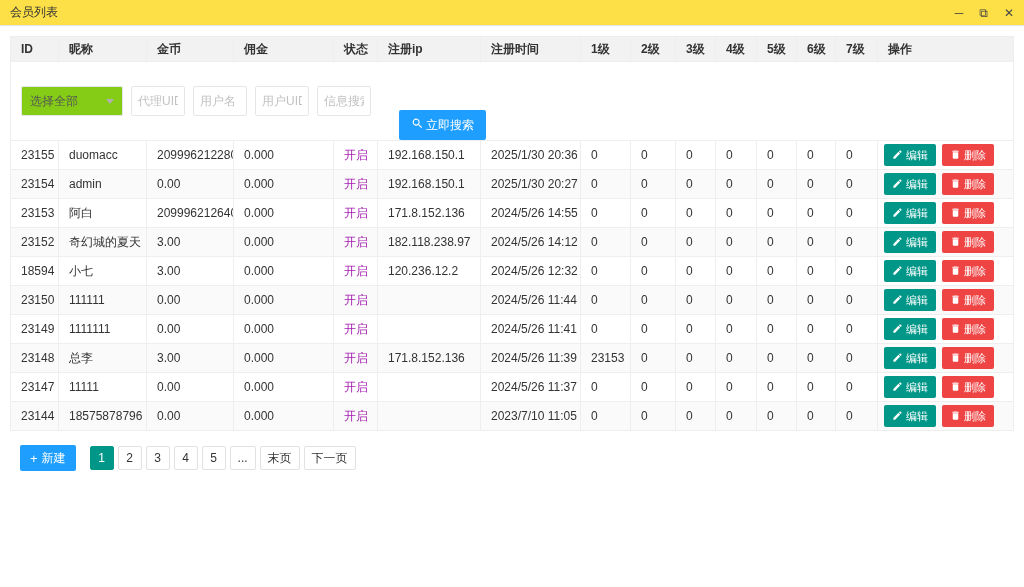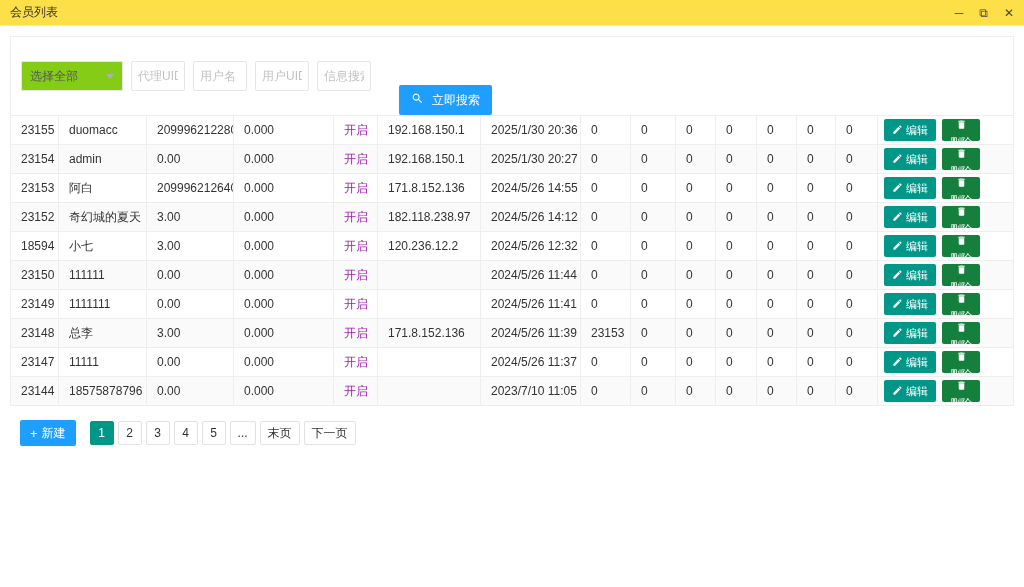--- a/index.html
+++ b/index.html
@@ -40,34 +40,34 @@
   }
   .f-input {
     width:54px; height:30px; border:1px solid #e6e6e6; border-radius:2px;
     padding:0 6px; font-size:12px; color:#333; outline:none;
     font-family:"Liberation Sans","DejaVu Sans",sans-serif;
   }
   .f-input::placeholder { color:#c2c2c2; }
   .search-btn {
     margin-left:20px; height:30px; padding:0 12px; border:none; border-radius:2px;
     background:#1E9FFF; color:#fff; font-size:12px; cursor:pointer;
-    display:inline-flex; align-items:center; gap:8px;
+    display:inline-flex; align-items:center; gap:2px;
     font-family:"Liberation Sans","DejaVu Sans",sans-serif;
     margin-top:48px;
   }
   .search-btn svg { width:13px; height:13px; fill:#fff; }
   
   td.ops { padding:0 6px; }
   .btn-edit, .btn-delete {
     height:22px; padding:0 8px; border:none; border-radius:2px; color:#fff;
     font-size:11px; cursor:pointer; display:inline-flex; align-items:center; gap:3px;
     vertical-align:middle; font-family:"Liberation Sans","DejaVu Sans",sans-serif;
   }
   .btn-edit { background:#009688; margin-right:6px; }
-  .btn-delete { background:#15803d;flex-direction:column; }
+  .btn-delete { background:#ef4444; }
   .btn-edit svg, .btn-delete svg { width:11px; height:11px; fill:#fff; }
   
   .pagination { margin:14px 0 0 10px; display:flex; align-items:center; }
   .new-btn {
     height:26px; padding:0 10px; border:none; border-radius:2px; background:#1E9FFF;
     color:#fff; font-size:12px; cursor:pointer; display:inline-flex; align-items:center; gap:4px;
     margin-right:14px; font-family:"Liberation Sans","DejaVu Sans",sans-serif;
   }
   .new-btn .plus { font-size:13px; line-height:1; }
   .pages { display:flex; gap:4px; }
@@ -103,20 +103,37 @@
         <col style="width: 50px;">
         <col style="width: 45px;">
         <col style="width: 40px;">
         <col style="width: 41px;">
         <col style="width: 40px;">
         <col style="width: 39px;">
         <col style="width: 42px;">
         <col>
       </colgroup>
     <thead>
+      <tr class="header-row">
+          <th>ID</th>
+          <th>昵称</th>
+          <th>金币</th>
+          <th>佣金</th>
+          <th>状态</th>
+          <th>注册ip</th>
+          <th>注册时间</th>
+          <th>1级</th>
+          <th>2级</th>
+          <th>3级</th>
+          <th>4级</th>
+          <th>5级</th>
+          <th>6级</th>
+          <th>7级</th>
+          <th>操作</th>
+        </tr>
       <tr>
         <th class="filter-cell" colspan="15">
           <div class="filters">
             <div class="select">
               <span>选择全部</span>
               <span class="select-arrow"></span>
             </div>
             <input class="f-input" placeholder="代理UID" style="">
             <input class="f-input" placeholder="用户名" style="">
             <input class="f-input" placeholder="用户UID" style="">

